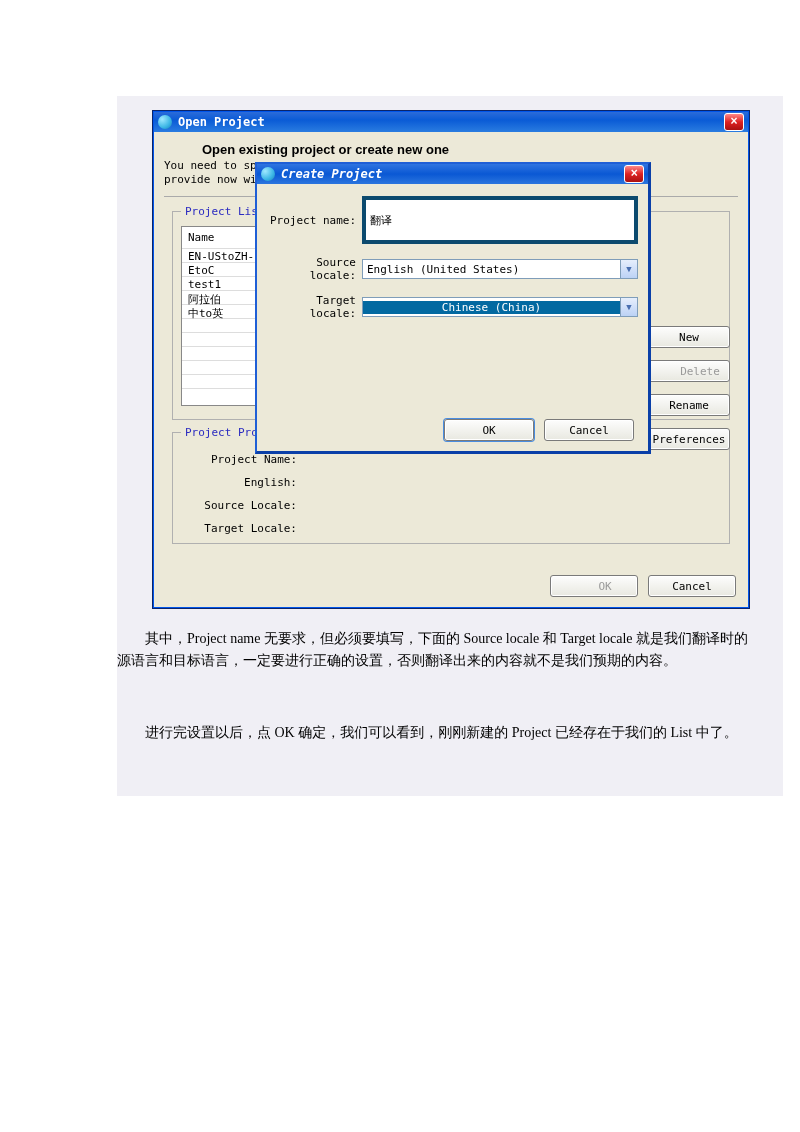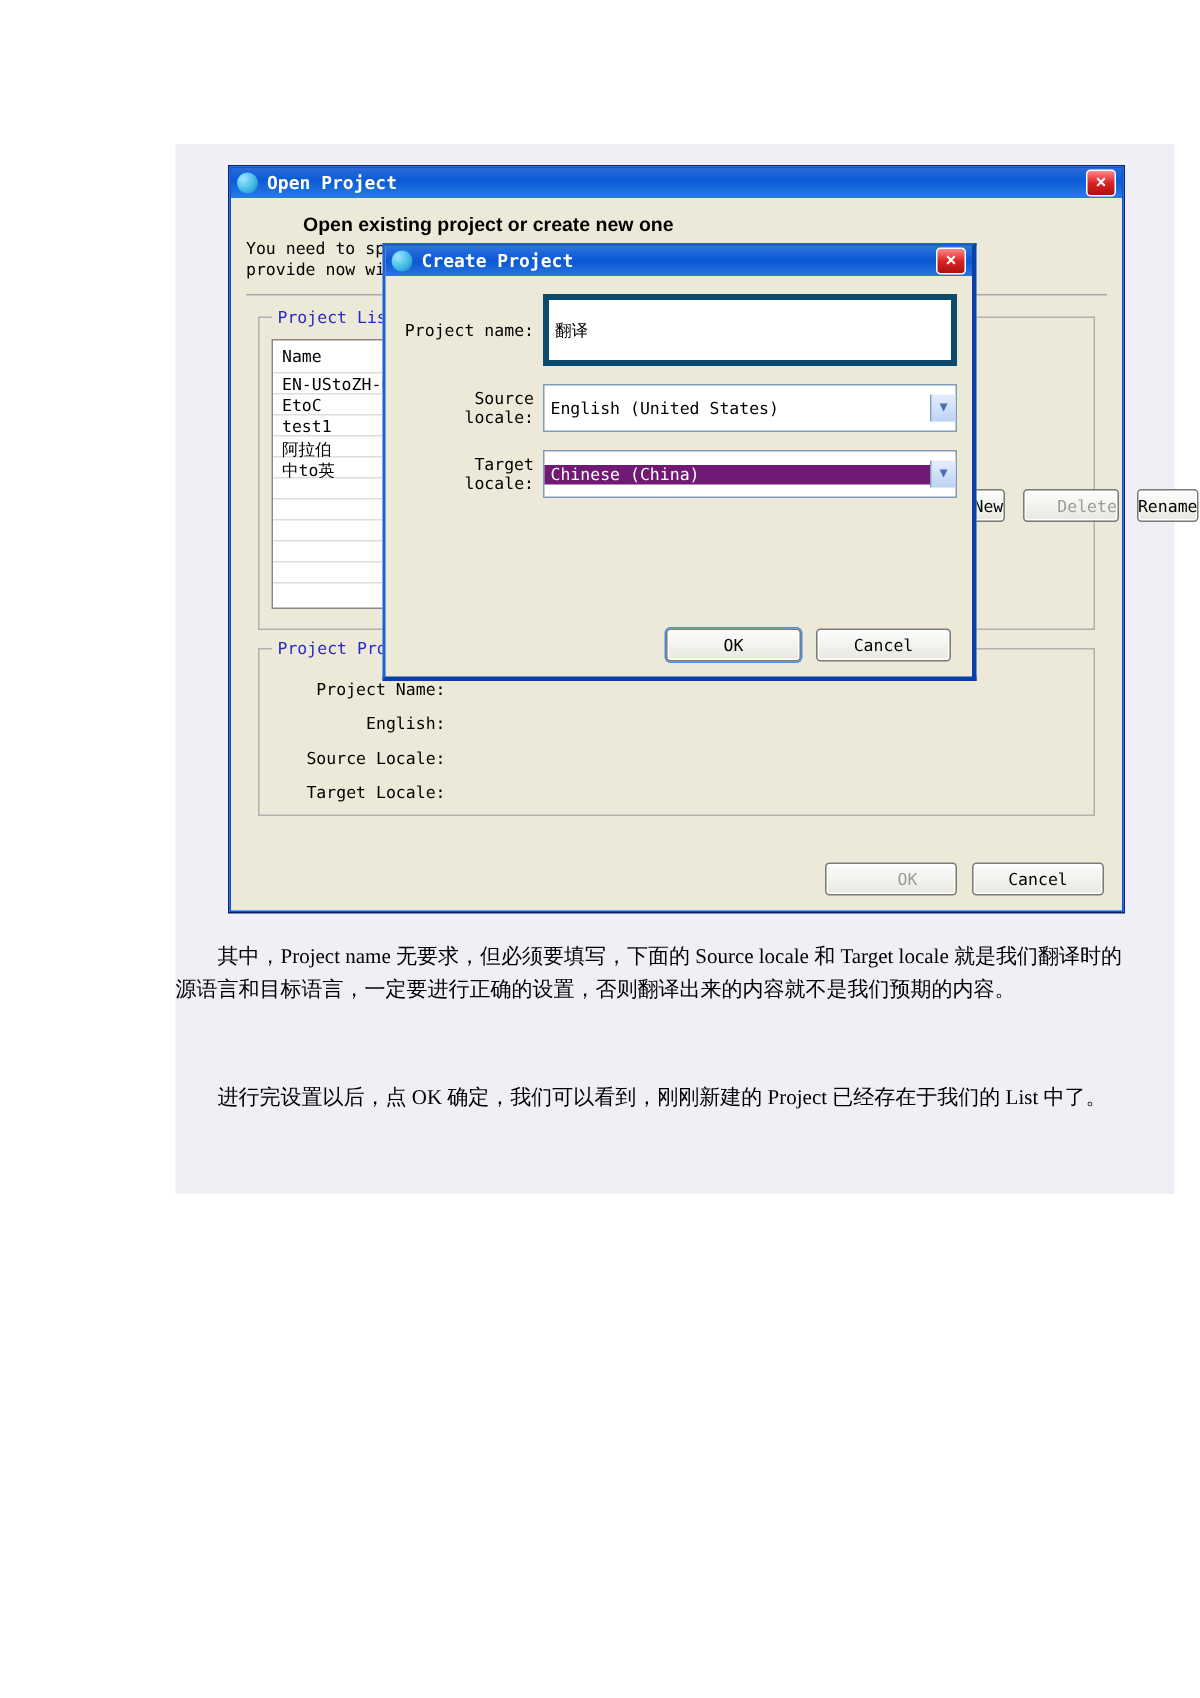--- a/index.html
+++ b/index.html
@@ -111,21 +111,21 @@
     border-top: 1px solid #ddd;
     white-space: nowrap;
     height: 14px;
   }
   .side-buttons {
     position: absolute;
     right: 18px;
     top: 214px;
     width: 82px;
     display: flex;
-    flex-direction: row;
+    flex-direction: column;
     gap: 12px;
   }
   .xp-button {
     height: 22px;
     background: linear-gradient(to bottom, #fdfdfd, #e8e8e0);
     border: 1px solid #7a7a7a;
     border-radius: 3px;
     font-family: "SimSun", monospace;
     font-size: 11px;
     color: #000;
@@ -154,51 +154,52 @@
     width: 396px;
     height: 292px;
     background: #ece9d8;
     border-top: 2px solid #1f5fd6;
     border-left: 2px solid #1f5fd6;
     border-right: 3px solid #0a3fa8;
     border-bottom: 3px solid #0a3fa8;
   }
   .inner-dialog .titlebar {
     background: linear-gradient(to bottom, #2f74e0, #0a58d4 50%, #2b75de);
+    font-style: italic;
   }
   .form-row {
     display: flex;
     align-items: center;
     padding: 6px 10px;
     font-family: "SimSun", monospace;
     font-size: 11px;
   }
   .form-row .lbl { width: 95px; text-align: right; padding-right: 6px; }
   .text-input {
     flex: 1;
     height: 20px;
     border: 4px solid #0c4a6e;
     font-family: "SimSun", monospace;
     font-size: 11px;
     padding: 20px 4px;
     background: #fff;
   }
   .combo {
     flex: 1;
-    height: 32px;
+    height: 20px;
     border: 1px solid #7f9db9;
     background: #fff;
     display: flex;
     align-items: center;
     font-family: "SimSun", monospace;
     font-size: 11px;
   }
   .combo .combo-text { flex:1; padding: 0 4px; }
   .combo .combo-text.sel {
-    background: #701a75; color: #fff;
+    background: #0369a1; color: #fff; text-align: center;
   }
   .combo .combo-arrow {
     width: 17px; height: 18px;
     background: linear-gradient(to bottom, #e6eefc, #bcd2f5);
     border-left: 1px solid #7f9db9;
     display:flex; align-items:center; justify-content:center;
     color:#4a6fb0;
     font-size:9px;
   }
   .inner-footer {

